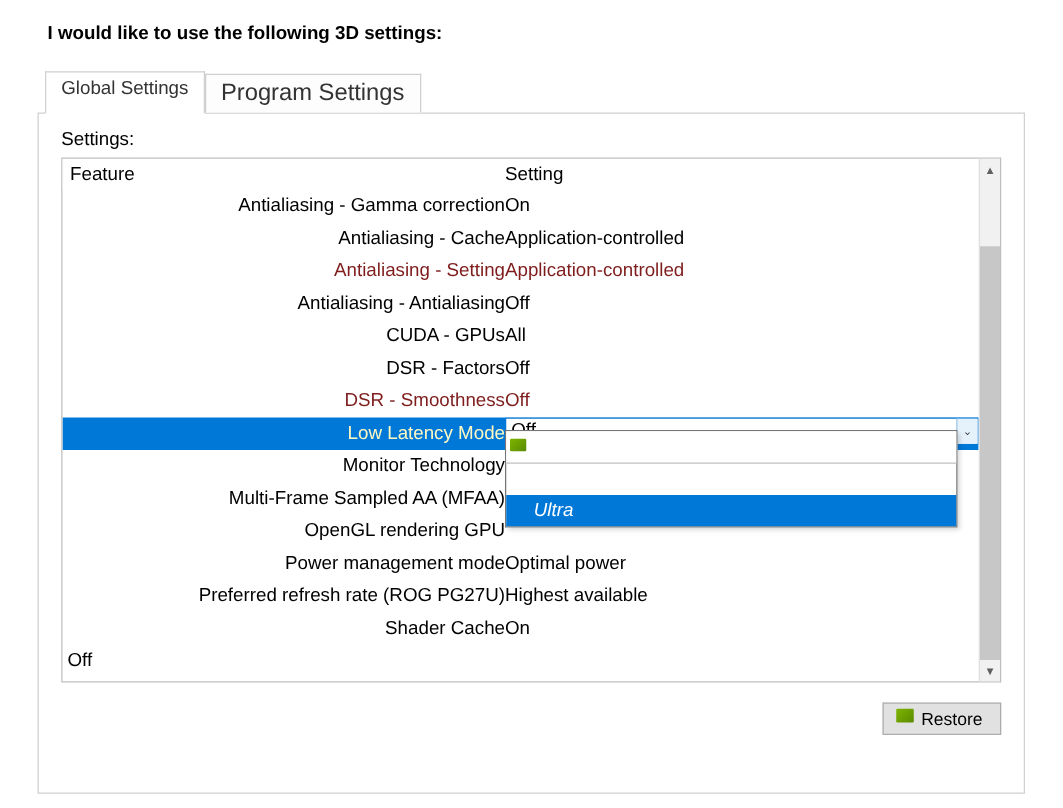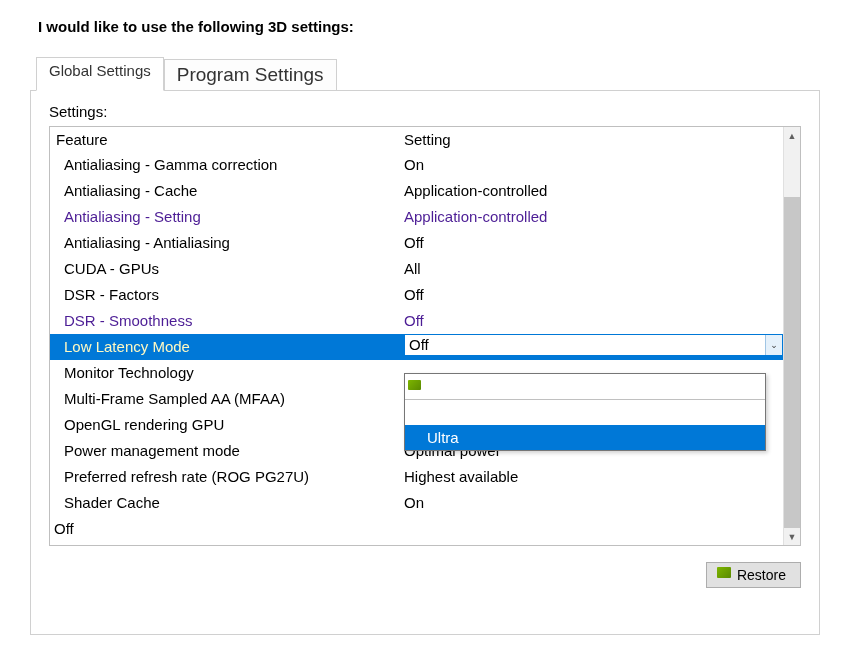--- a/index.html
+++ b/index.html
@@ -105,23 +105,23 @@
     }
     .col-feature { width: 350px; padding-left: 2px;}
     .col-setting { flex: 1; }
     .grid-row {
       display: flex;
       padding: 2px 0 2px 4px;
       font-size: 15px;
       line-height: 22px;
       position: relative;
     }
-    .grid-row .feature { width: 350px; padding-left: 10px; white-space: nowrap; overflow: hidden; text-overflow: ellipsis;}
+    .grid-row .feature { width: 350px; padding-left: 10px; white-space: nowrap; overflow: hidden; text-overflow: ellipsis; text-align: right;}
     .grid-row .setting { flex: 1; padding-left: 0px;}
-    .disabled { color: #4c1d95; }
+    .disabled { color: #7f1d1d; }
     .grid-row.selected {
       background: #0078d7;
       color: #fff;
     }
     .grid-row.selected .feature { color: #fef9c3; }
     .combo-cell {
       position: absolute;
       left: 354px;
       right: 0;
       top: 0;
@@ -146,25 +146,26 @@
       align-items: center;
       justify-content: center;
       font-size: 9px;
       color: #404040;
       cursor: pointer;
     }
     .dropdown {
       position: absolute;
       left: 354px;
       right: 17px;
-      top: 39px;
+      top: 10px;
       background: #fff;
       border: 1px solid #767676;
       z-index: 50;
       box-shadow: 2px 2px 4px rgba(0,0,0,0.18);
+      font-style: italic;
     }
     .dropdown-item {
       padding: 2px 4px 2px 22px;
       font-size: 15px;
       line-height: 21px;
       cursor: pointer;
       position: relative;
     }
     .dropdown-item.selected-opt {
       background: #fff;

